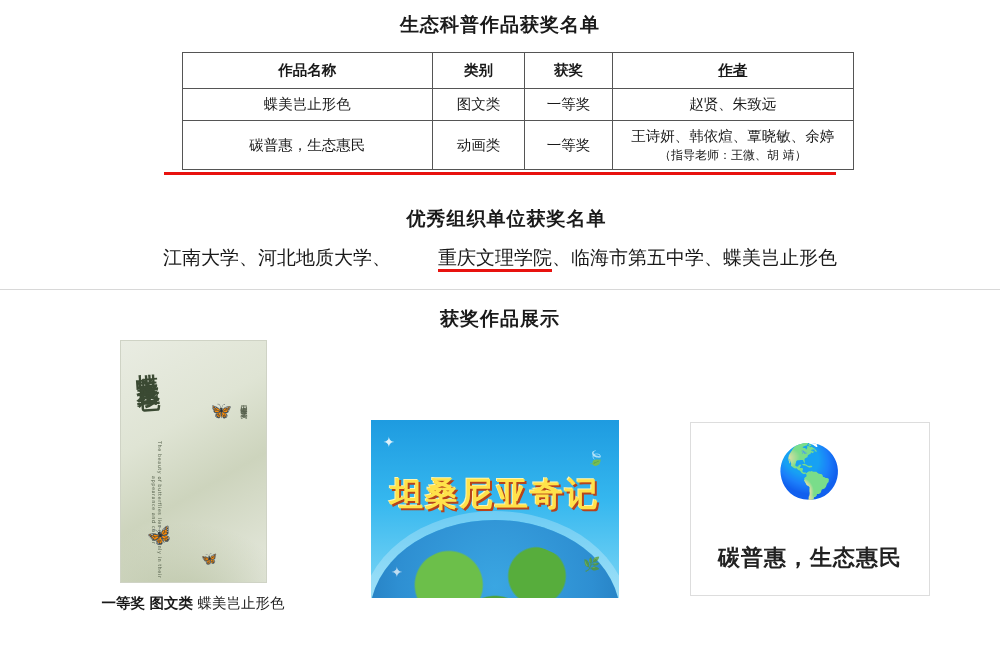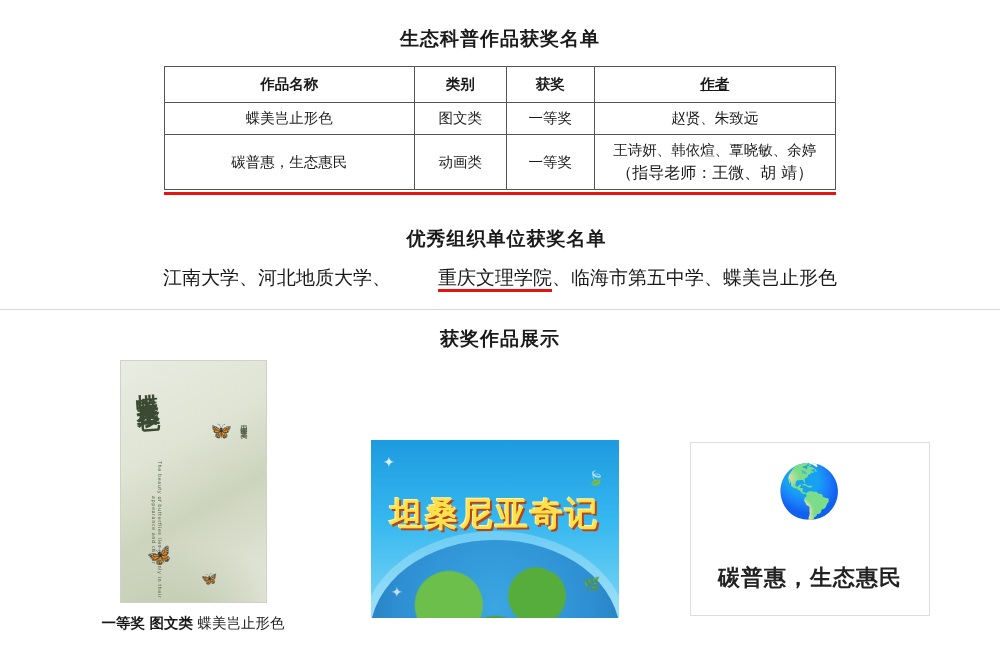--- a/index.html
+++ b/index.html
@@ -16,49 +16,50 @@
     position: relative;
   }
 
   
   .section-title {
     text-align: center;
     font-weight: bold;
     font-size: 19px;
     letter-spacing: 1px;
   }
-  #title-awards { margin-top: 26px; }
+  #title-awards { margin-top: 12px; }
 
   .award-table-wrap {
     width: 672px;
     margin: 14px auto 0 auto;
     position: relative;
   }
   table.award-table {
     border-collapse: collapse;
     width: 100%;
     font-size: 14.5px;
+    margin-left: 18px;
   }
   table.award-table td, table.award-table th {
     border: 1px solid #555;
     text-align: center;
     padding: 5px 4px;
     font-weight: normal;
     line-height: 1.45;
   }
   table.award-table thead td {
     font-weight: bold;
     padding: 7px 4px;
   }
   .col-name  { width: 255px; }
   .col-type  { width: 88px; }
   .col-prize { width: 83px; }
   .col-author{ width: 246px; text-decoration: underline; }
 
-  .author-sub { font-size: 16px; }
+  .author-sub { font-size: 12px; }
 
   .red-underline {
     position: absolute;
     left: 0;
     bottom: -5px;
     width: 100%;
     height: 3px;
     background: #e8120f;
   }
 

